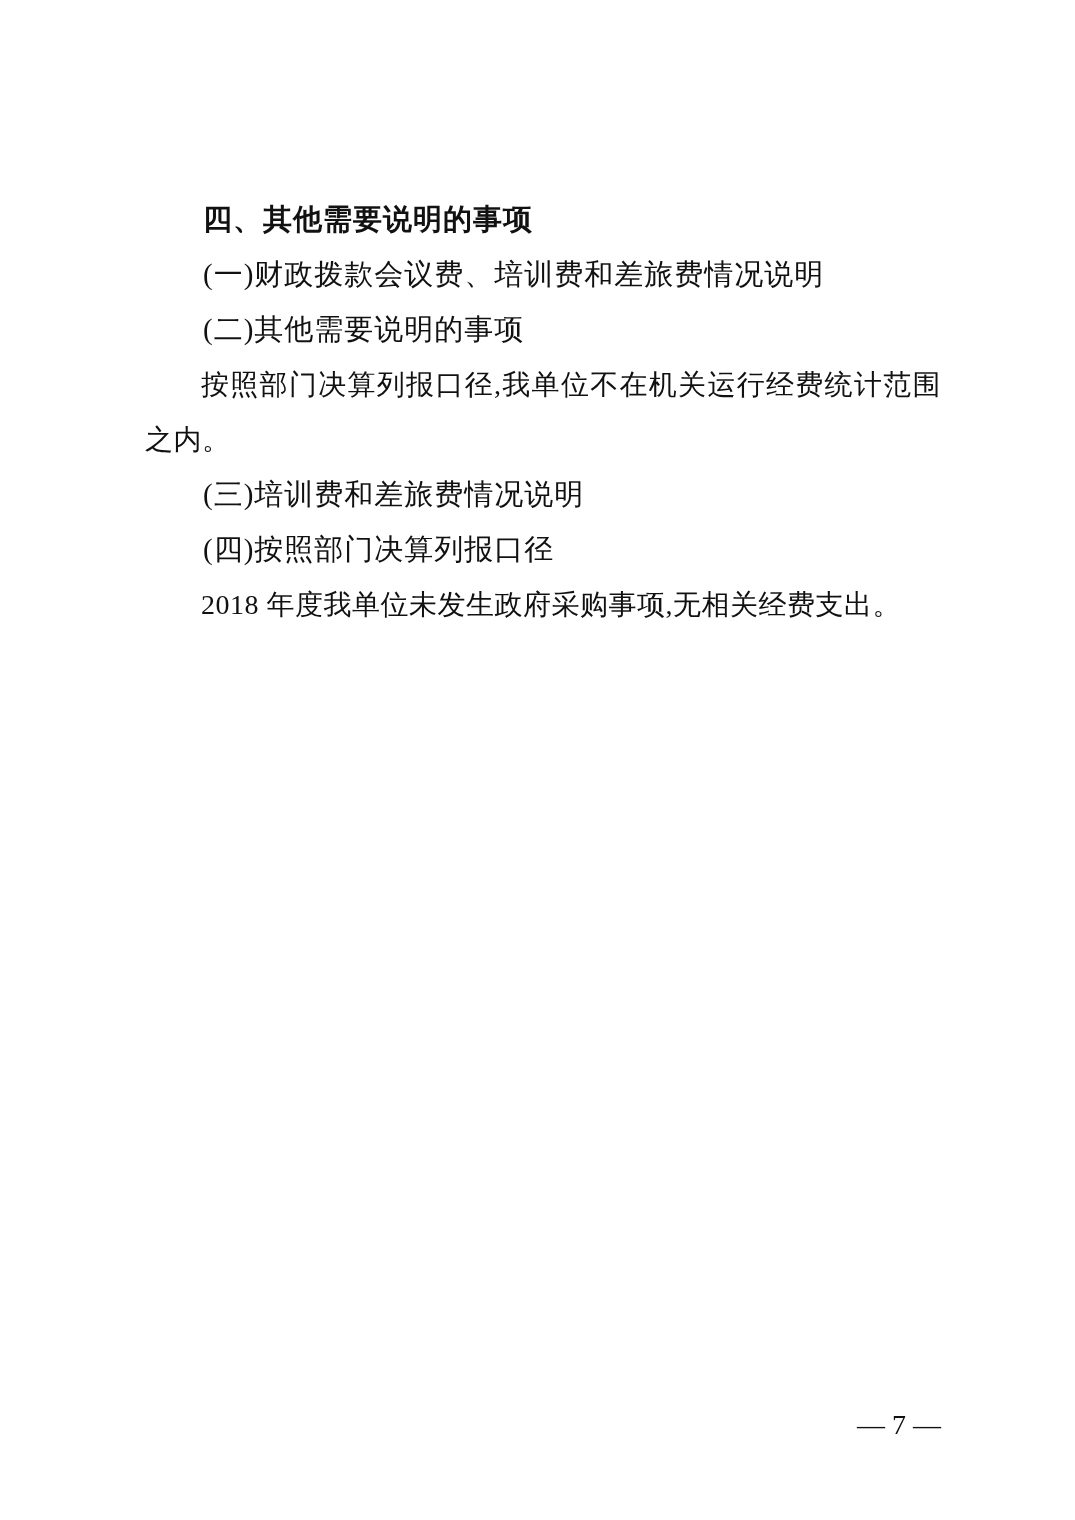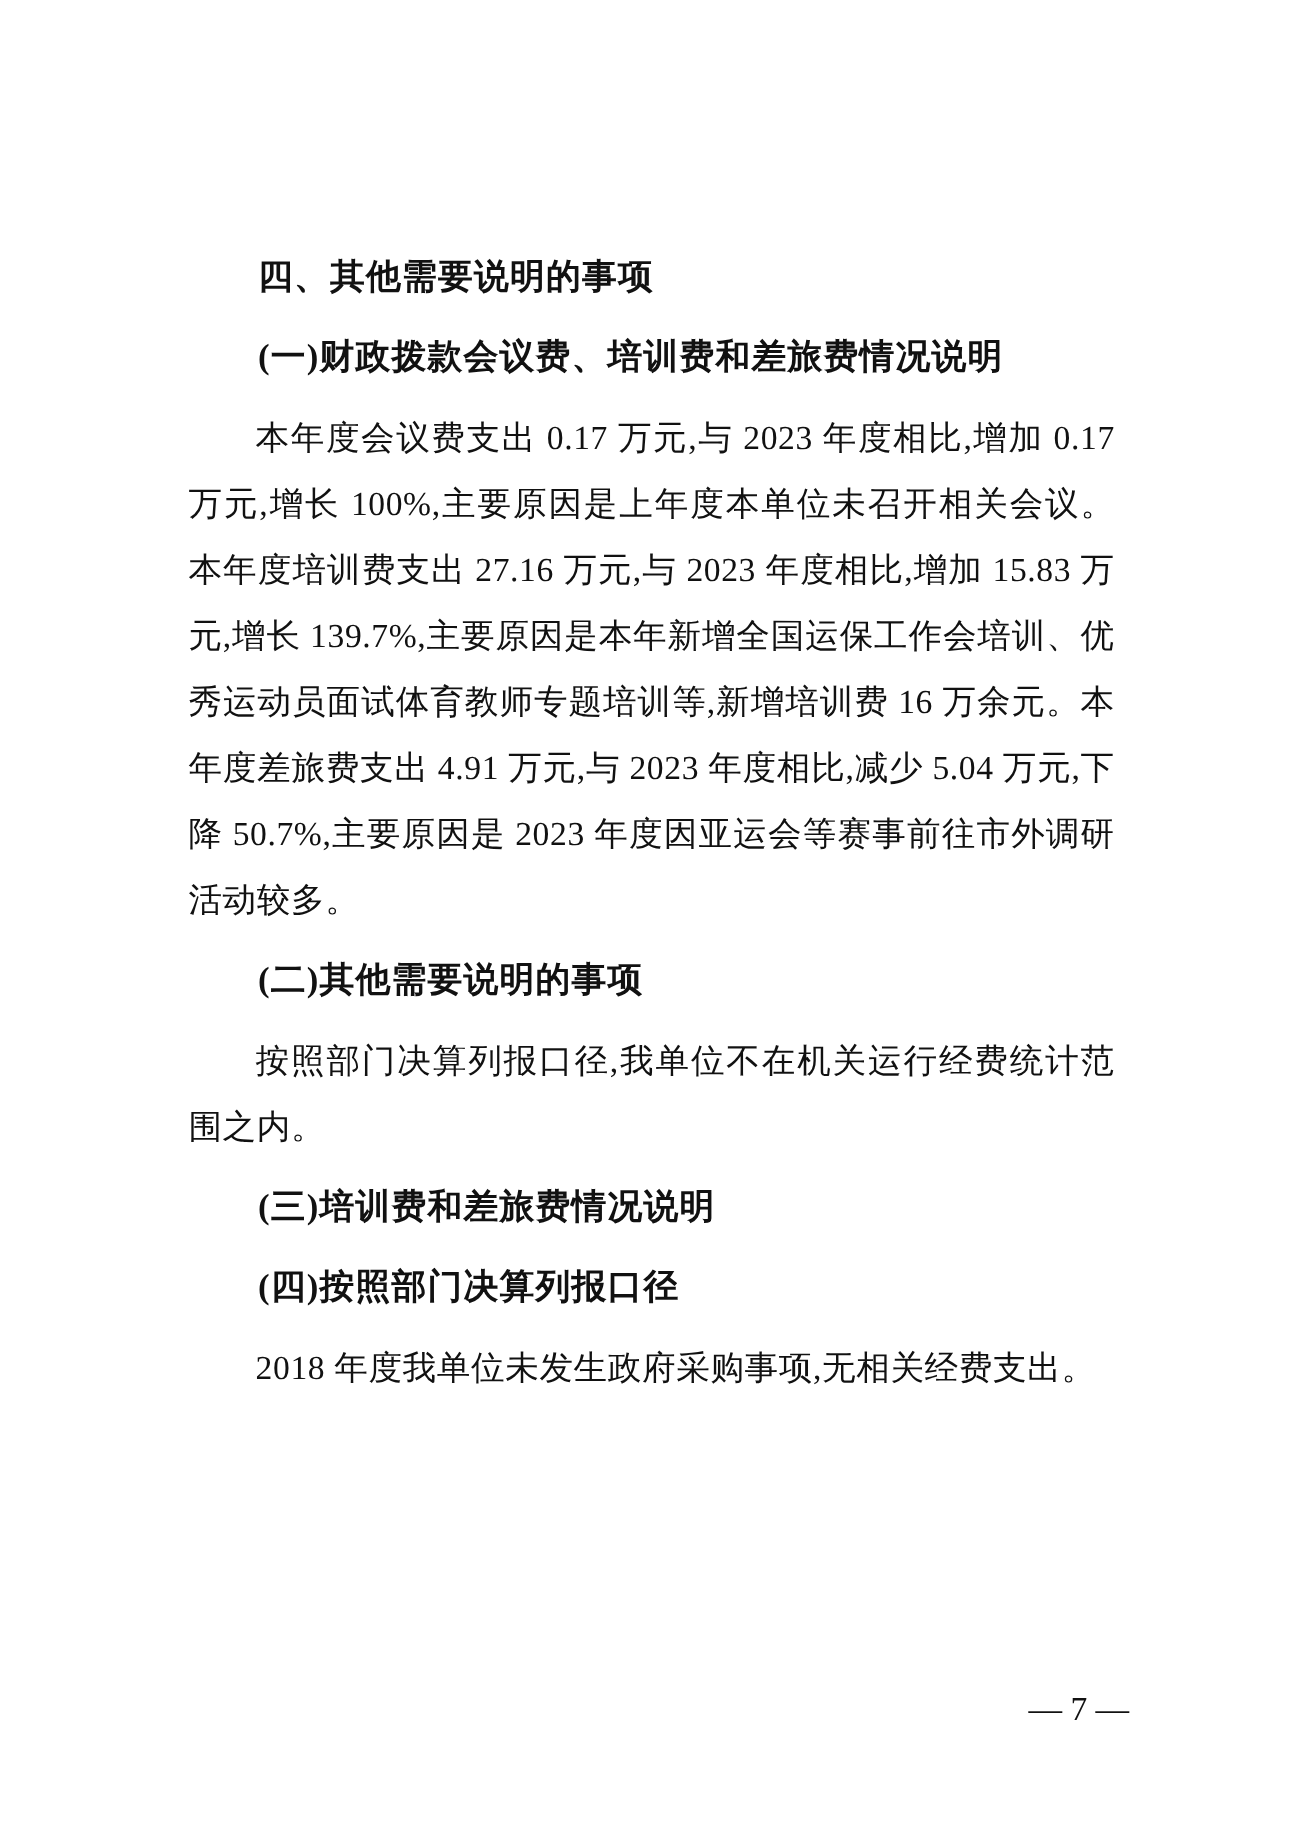--- a/index.html
+++ b/index.html
@@ -16,34 +16,34 @@
     font-family: "Liberation Serif", serif;
     color: #111111;
   }
   .content {
     position: absolute;
     left: 145px;
     top: 192px;
     width: 796px;
   }
   .content p, .content h2 {
-    margin: 12px;
+    margin: 0;
     padding: 0;
   }
   .doc-heading {
     font-family: "Liberation Sans", sans-serif;
     font-weight: 700;
     font-size: 29px;
     line-height: 55px;
     text-indent: 2em;
     letter-spacing: 1px;
   }
   .sub-title {
     font-family: "Liberation Serif", serif;
-    font-weight: 700;
+    font-weight: 400;
     font-size: 29px;
     line-height: 55px;
     text-indent: 2em;
     letter-spacing: 1px;
   }
   .body-para {
     font-family: "Liberation Serif", serif;
     font-weight: 400;
     font-size: 28px;
     line-height: 55px;
@@ -66,21 +66,20 @@
 </head>
 <body>
 
 <div class="page">
   <div class="content">
 
     <h2 class="doc-heading">四、其他需要说明的事项</h2>
 
     <p class="sub-title">(一)财政拨款会议费、培训费和差旅费情况说明</p>
 
-    <p class="body-para">本年度会议费支出 0.17 万元,与 2023 年度相比,增加 0.17 万元,增长 100%,主要原因是上年度本单位未召开相关会议。本年度培训费支出 27.16 万元,与 2023 年度相比,增加 15.83 万元,增长 139.7%,主要原因是本年新增全国运保工作会培训、优秀运动员面试体育教师专题培训等,新增培训费 16 万余元。本年度差旅费支出 4.91 万元,与 2023 年度相比,减少 5.04 万元,下降 50.7%,主要原因是 2023 年度因亚运会等赛事前往市外调研活动较多。</p>
 
     <p class="sub-title">(二)其他需要说明的事项</p>
 
     <p class="body-para">按照部门决算列报口径,我单位不在机关运行经费统计范围之内。</p>
 
     <p class="sub-title">(三)培训费和差旅费情况说明</p>
 
 
     <p class="sub-title">(四)按照部门决算列报口径</p>
 

